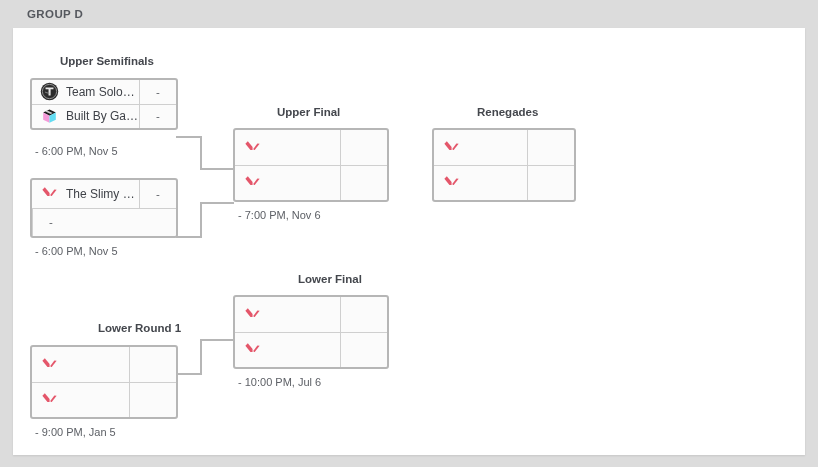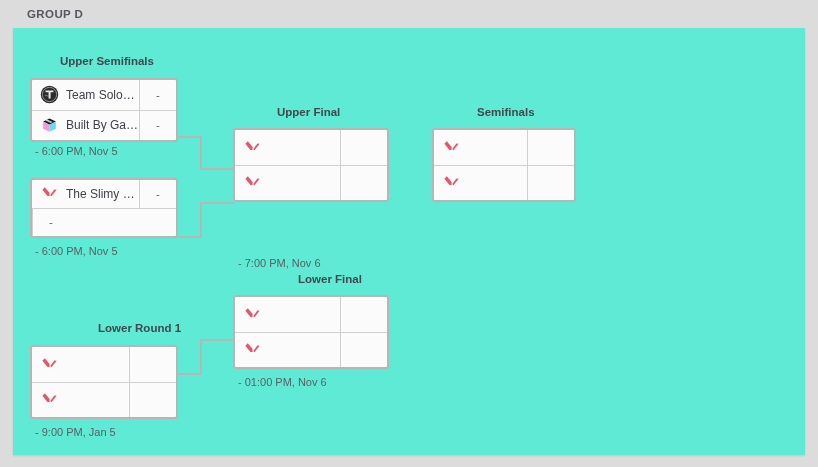--- a/index.html
+++ b/index.html
@@ -25,21 +25,21 @@
     margin-left: 27px;
     font-size: 11.5px;
     font-weight: bold;
     letter-spacing: 0.4px;
     color: #55585e;
   }
   #bracket-panel {
     position: absolute;
     left: 13px; top: 28px;
     width: 792px; height: 427px;
-    background: #5eead4;
+    background: #ffffff;
     box-shadow: 0 1px 2px rgba(0,0,0,0.10);
     text-decoration: underline;
   }
   .round-title {
     position: absolute;
     font-size: 11.5px;
     font-weight: bold;
     color: #44474d;
     white-space: nowrap;
   }
@@ -115,37 +115,37 @@
 <body>
 
 <div id="group-header">
   <span class="title">GROUP D</span>
 </div>
 
 <div id="bracket-panel">
 
   <div class="round-title" style="left:47px; top:27px;">Upper Semifinals</div>
   <div class="round-title" style="left:264px; top:78px;text-align:right;">Upper Final</div>
-  <div class="round-title" style="left:464px; top:78px;">Semifinals</div>
+  <div class="round-title" style="left:464px; top:78px;">Renegades</div>
   <div class="round-title" style="left:264px; top:245px;padding-left:21px;">Lower Final</div>
   <div class="round-title" style="left:46px; top:294px;padding-left:39px;">Lower Round 1</div>
 
   <div class="conn h" style="left:163px; top:108px; width:26px;"></div>
   <div class="conn v" style="left:187px; top:108px; height:34px;"></div>
   <div class="conn h" style="left:187px; top:140px; width:34px;"></div>
 
   <div class="conn h" style="left:163px; top:208px; width:26px;"></div>
   <div class="conn v" style="left:187px; top:174px; height:36px;"></div>
   <div class="conn h" style="left:187px; top:174px; width:34px;"></div>
 
   <div class="conn h" style="left:163px; top:345px; width:26px;"></div>
   <div class="conn v" style="left:187px; top:311px; height:36px;"></div>
   <div class="conn h" style="left:187px; top:311px; width:34px;"></div>
 
-  <div class="match" style="left:17px; top:50px; width:148px; height:64px;">
+  <div class="match" style="left:17px; top:50px; width:148px; height:52px;">
     <div class="slot">
       <div class="team">
         <svg class="logo" viewBox="0 0 24 24">
           <circle cx="12" cy="12" r="11" fill="#2b2b2b"></circle>
           <circle cx="12" cy="12" r="9" fill="none" stroke="#9a9a9a" stroke-width="1.2"></circle>
           <path d="M7 7 h10 v2.2 h-3.6 v8 h-2.6 v-8 H7 z" fill="#e8e8e8"></path>
           <path d="M6.2 12.6 c1.6 1 3.6 1.5 5.8 1.5" fill="none" stroke="#9a9a9a" stroke-width="1"></path>
         </svg>
         <span class="team-name">Team SoloMid</span>
       </div>
@@ -198,21 +198,21 @@
       <div class="team">
         <svg class="logo" viewBox="0 0 24 24">
           <path d="M3 7.2 L9.4 15.2 L12.1 15.2 L12.1 11.5 L6.1 4 Z" fill="#e4566a"></path>
           <path d="M21 7.2 L14.8 15.2 L13.4 15.2 L13.4 13.4 L18.2 7.0 Z" fill="#e4566a"></path>
         </svg>
         <span class="team-name"></span>
       </div>
       <div class="score"></div>
     </div>
   </div>
-  <div class="timestamp" style="left:225px; top:181px;margin-top:48px;">-  7:00 PM, Nov 6</div>
+  <div class="timestamp" style="left:225px; top:181px;">-  7:00 PM, Nov 6</div>
 
   <div class="match wide" style="left:419px; top:100px; width:144px; height:74px;">
     <div class="slot">
       <div class="team">
         <svg class="logo" viewBox="0 0 24 24">
           <path d="M3 7.2 L9.4 15.2 L12.1 15.2 L12.1 11.5 L6.1 4 Z" fill="#e4566a"></path>
           <path d="M21 7.2 L14.8 15.2 L13.4 15.2 L13.4 13.4 L18.2 7.0 Z" fill="#e4566a"></path>
         </svg>
         <span class="team-name"></span>
       </div>
@@ -245,21 +245,21 @@
       <div class="team">
         <svg class="logo" viewBox="0 0 24 24">
           <path d="M3 7.2 L9.4 15.2 L12.1 15.2 L12.1 11.5 L6.1 4 Z" fill="#e4566a"></path>
           <path d="M21 7.2 L14.8 15.2 L13.4 15.2 L13.4 13.4 L18.2 7.0 Z" fill="#e4566a"></path>
         </svg>
         <span class="team-name"></span>
       </div>
       <div class="score"></div>
     </div>
   </div>
-  <div class="timestamp" style="left:225px; top:348px;">-  01:00 PM, Nov 6</div>
+  <div class="timestamp" style="left:225px; top:348px;">-  10:00 PM, Jul 6</div>
 
   <div class="match wide" style="left:17px; top:317px; width:148px; height:74px;">
     <div class="slot">
       <div class="team">
         <svg class="logo" viewBox="0 0 24 24">
           <path d="M3 7.2 L9.4 15.2 L12.1 15.2 L12.1 11.5 L6.1 4 Z" fill="#e4566a"></path>
           <path d="M21 7.2 L14.8 15.2 L13.4 15.2 L13.4 13.4 L18.2 7.0 Z" fill="#e4566a"></path>
         </svg>
         <span class="team-name"></span>
       </div>

